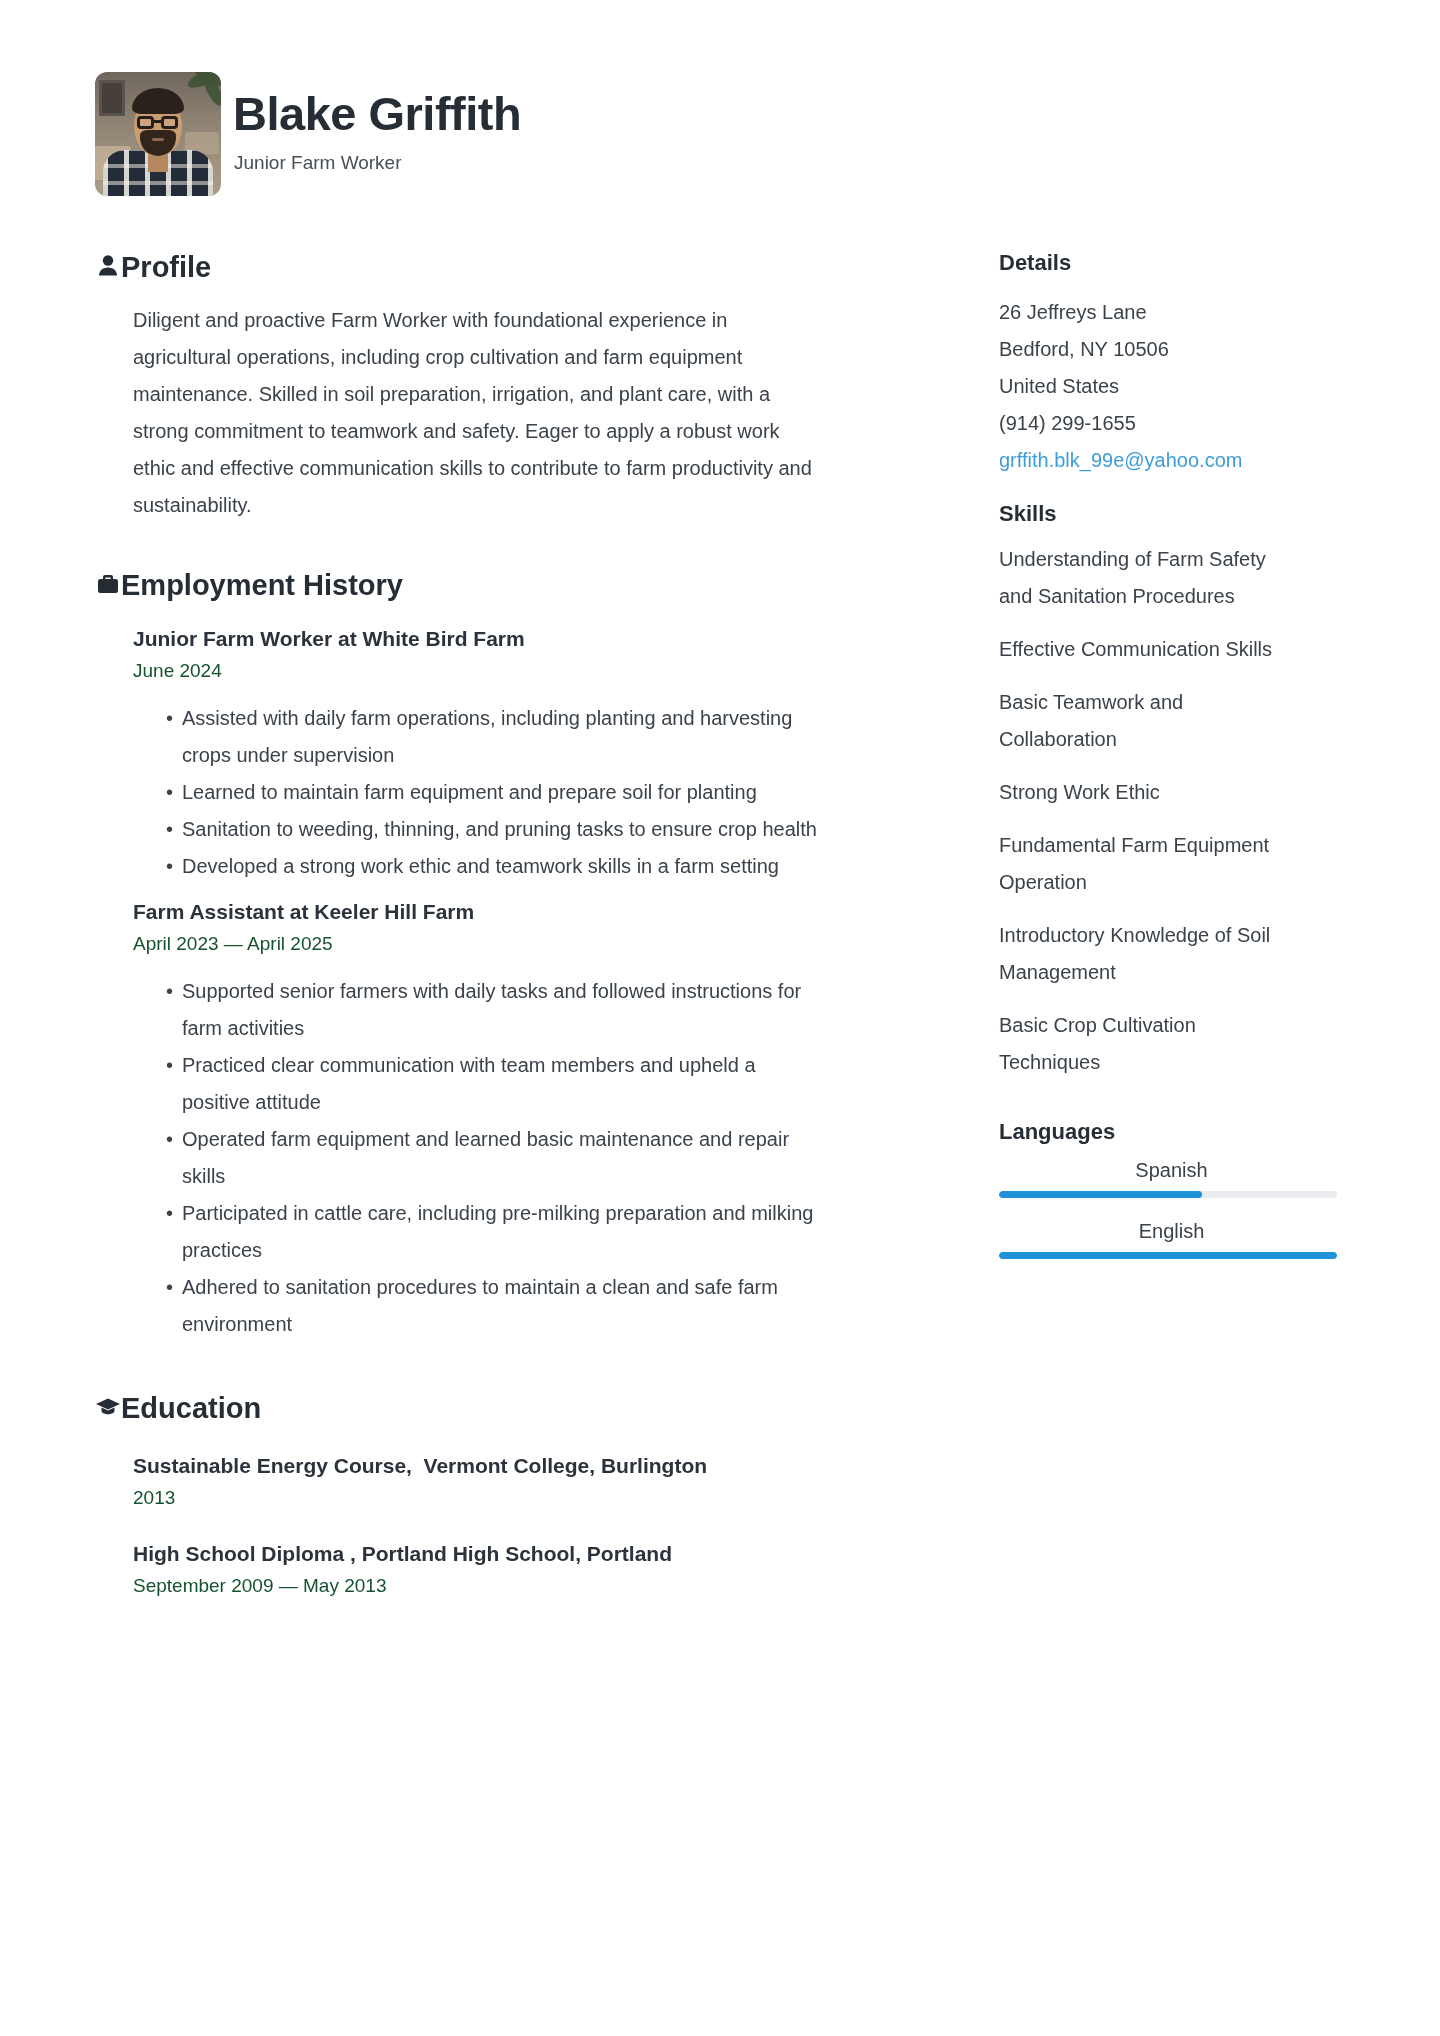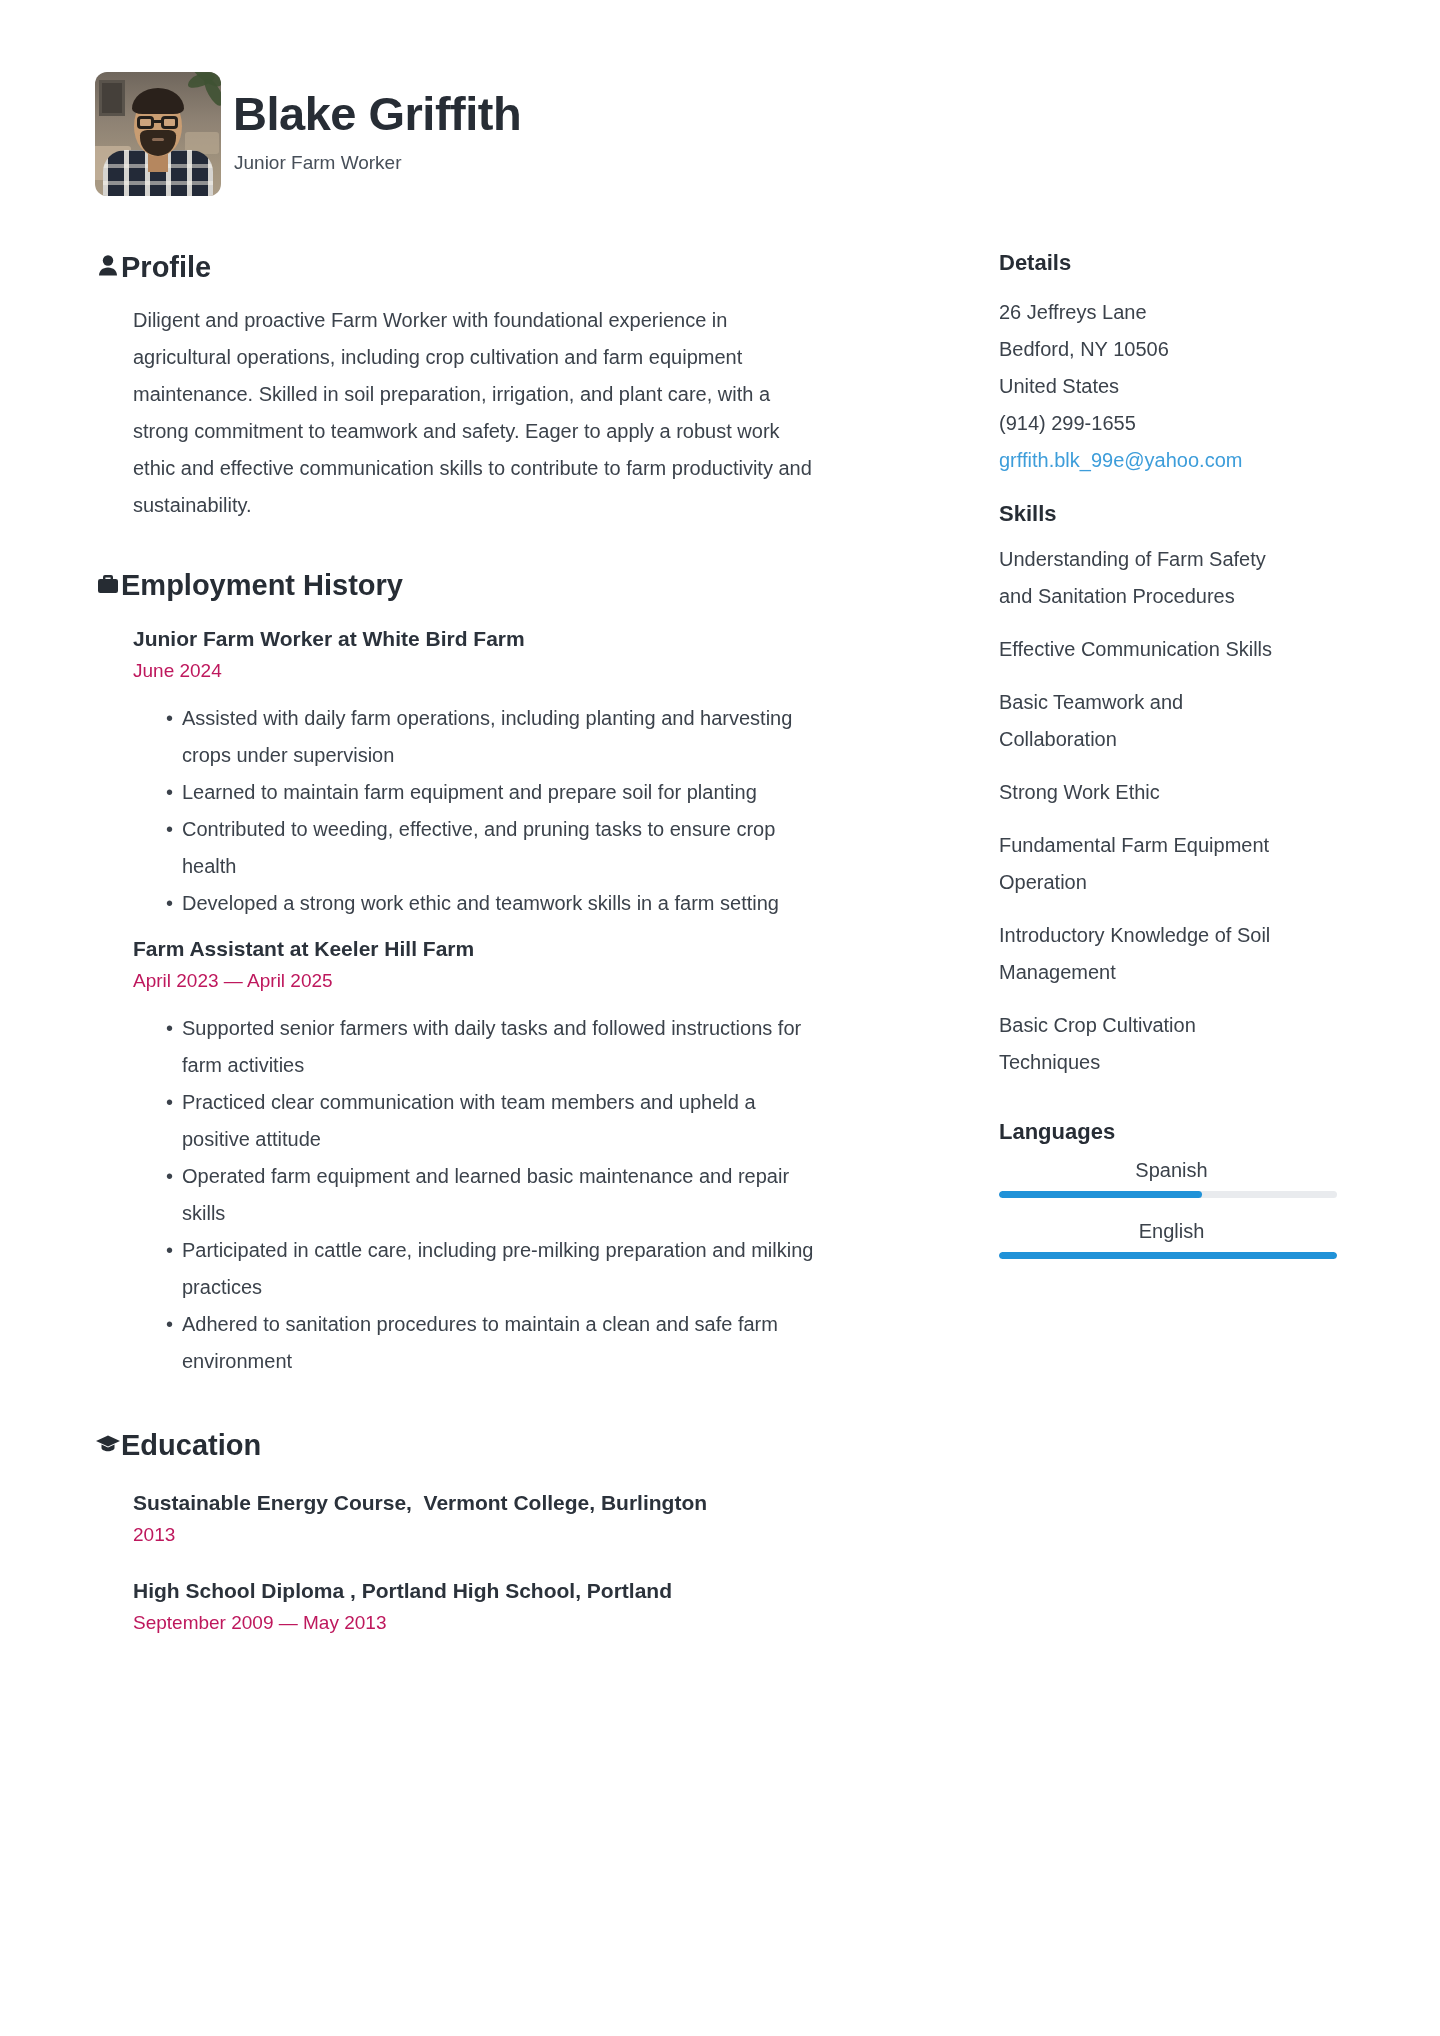--- a/index.html
+++ b/index.html
@@ -51,21 +51,21 @@
 
   
   .sec-head { display:flex; align-items:flex-start; gap:0; }
   .sec-icon { width:26px; height:26px; flex:0 0 26px; margin-top:5px; }
   .sec-title { font-size:29px; line-height:38px; font-weight:700; color:#272d35; }
   .sec-body { margin-left:38px; }
   .profile-text { margin-top:16px; width:680px; font-size:20px; line-height:37px; color:#3b424b; }
 
   .employment { margin-top:42px; }
   .entry-title { font-size:21px; line-height:30px; font-weight:700; color:#2b323b; white-space:pre-wrap; }
-  .entry-date { font-size:19px; line-height:26px; margin-top:4px; color:#be185d; }
+  .entry-date { font-size:19px; line-height:26px; margin-top:4px; color:#14532d; }
   .job1 .entry-wrap { margin-top:20px; }
   .job2 { margin-top:12px; }
   ul.bullets { margin-top:16px; list-style:none; width:710px; }
   ul.bullets li { position:relative; padding-left:49px; font-size:20px; line-height:37px; color:#3b424b; max-width:709px; }
   ul.bullets li .dot { position:absolute; left:33px; top:0; color:#3b424b; }
   ul.bullets li .btxt { display:inline-block; max-width:640px; vertical-align:top; }
 
   .education { margin-top:46px; }
   .edu1 { margin-top:24px; }
   .edu2 { margin-top:28px; }
@@ -137,21 +137,21 @@
       </div>
       <div class="sec-body">
 
         <div class="job1">
           <div class="entry-wrap">
             <div class="entry-title">Junior Farm Worker at White Bird Farm</div>
             <div class="entry-date">June 2024</div>
             <ul class="bullets">
               <li><span class="dot">•</span><span class="btxt">Assisted with daily farm operations, including planting and harvesting crops under supervision</span></li>
               <li><span class="dot">•</span><span class="btxt">Learned to maintain farm equipment and prepare soil for planting</span></li>
-              <li><span class="dot">•</span><span class="btxt">Contributed to weeding, effective, and pruning tasks to ensure crop health</span></li>
+              <li><span class="dot">•</span><span class="btxt">Sanitation to weeding, thinning, and pruning tasks to ensure crop health</span></li>
               <li><span class="dot">•</span><span class="btxt">Developed a strong work ethic and teamwork skills in a farm setting</span></li>
             </ul>
           </div>
         </div>
 
         <div class="job2">
           <div class="entry-title">Farm Assistant at Keeler Hill Farm</div>
           <div class="entry-date">April 2023 — April 2025</div>
           <ul class="bullets">
             <li><span class="dot">•</span><span class="btxt">Supported senior farmers with daily tasks and followed instructions for farm activities</span></li>

